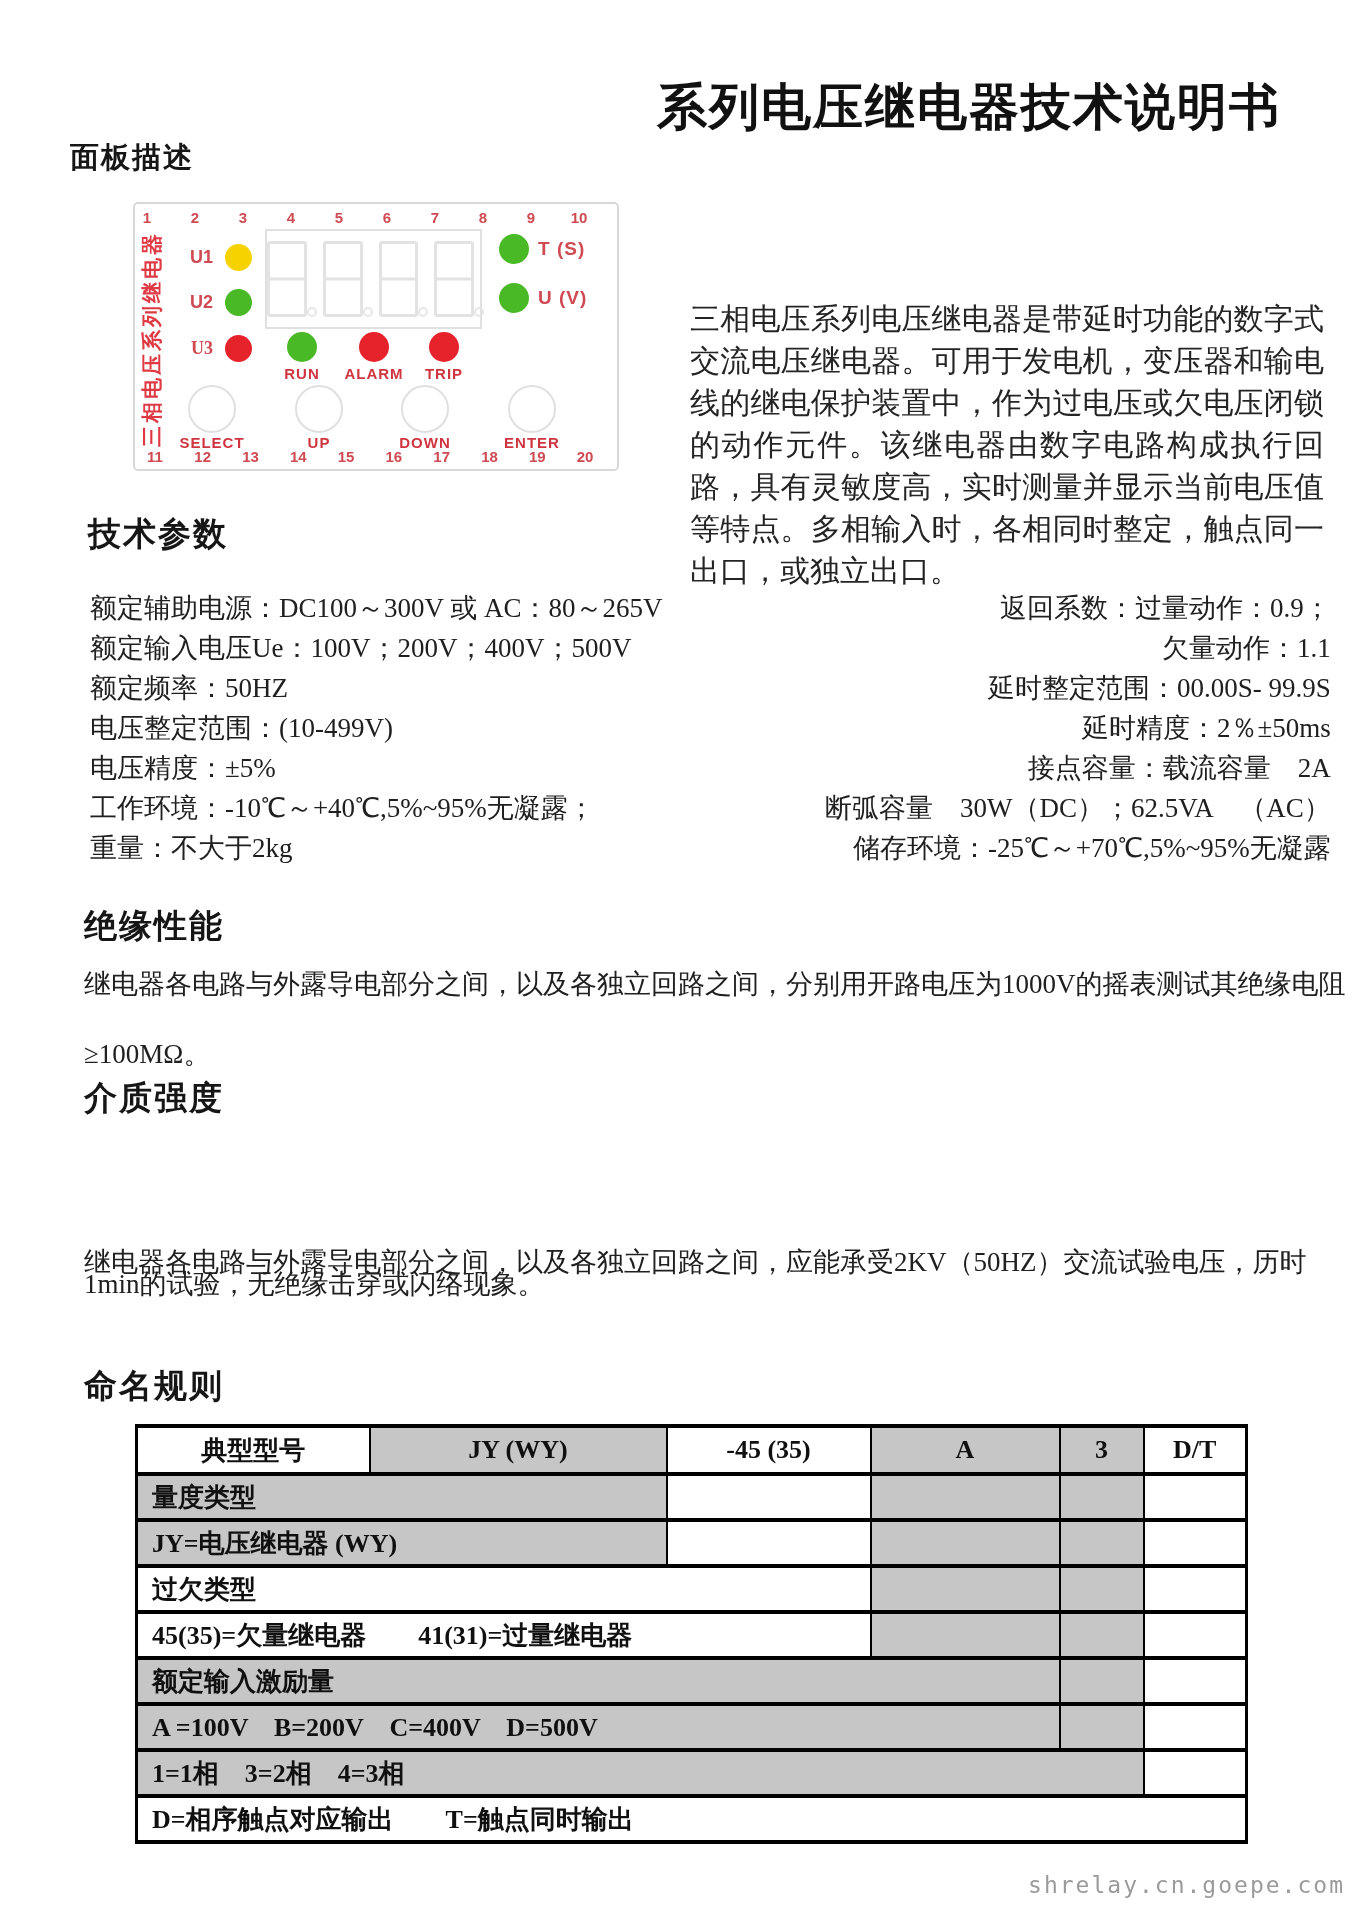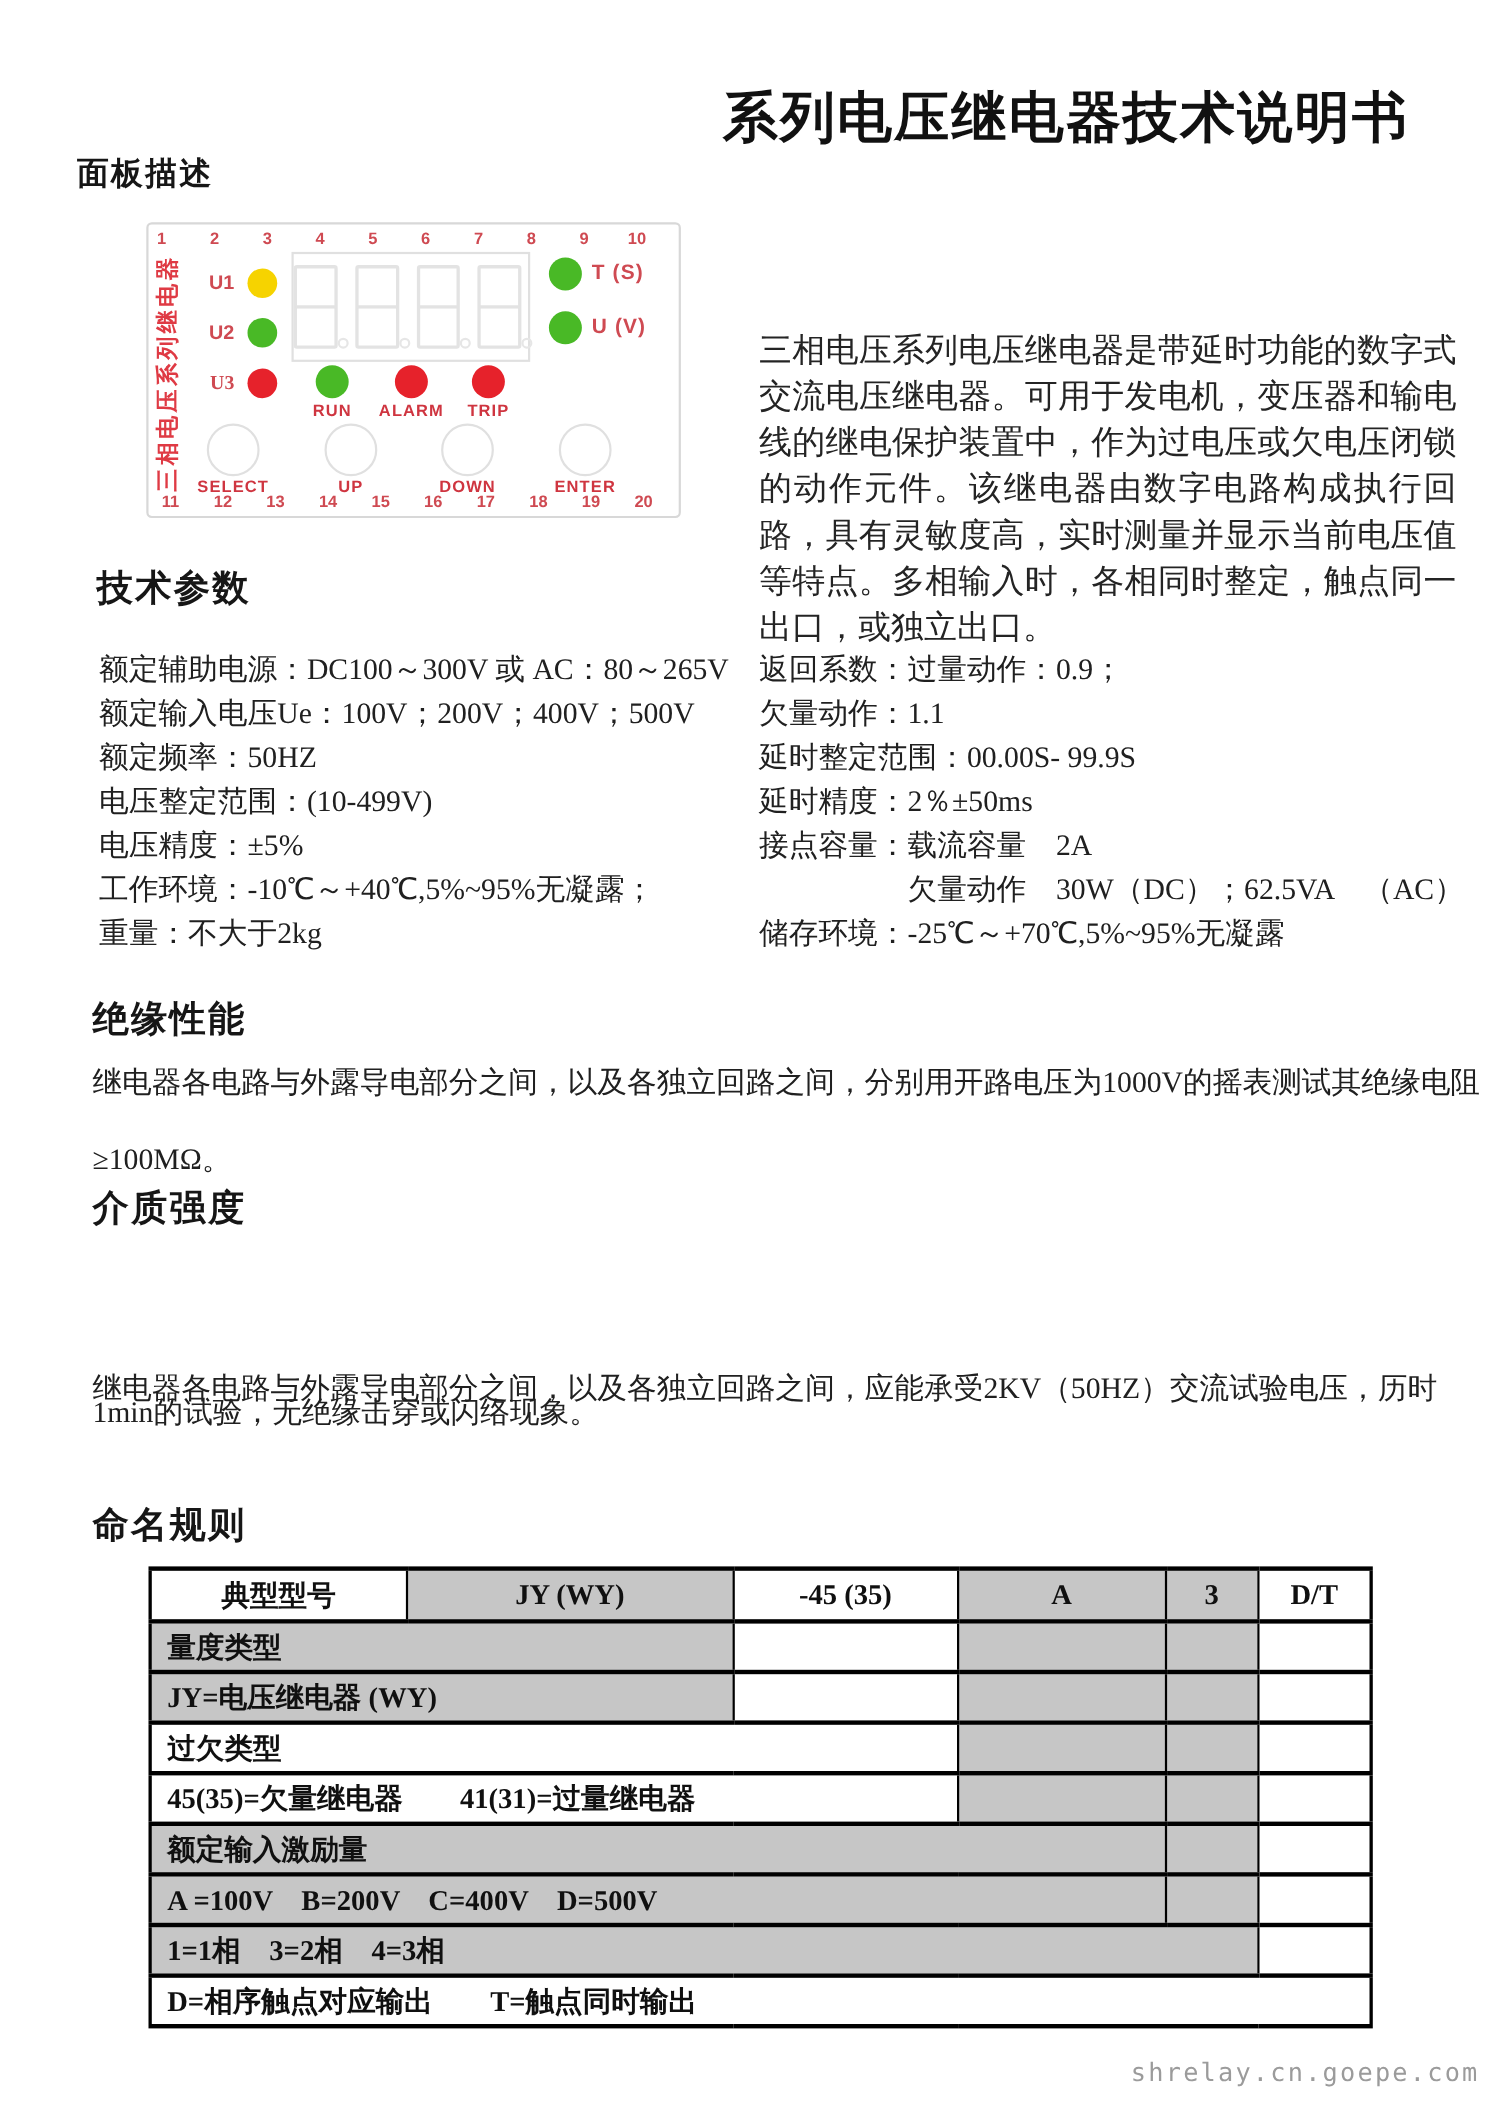--- a/index.html
+++ b/index.html
@@ -15,21 +15,21 @@
   .h-ins{left:84px;top:904px;}
   .h-die{left:84px;top:1076px;}
   .h-name{left:84px;top:1364px;}
 
   .description{position:absolute;left:690px;top:298px;width:634px;font-size:30px;
                line-height:42px;text-align:justify;color:#242424;}
 
   .param-col{position:absolute;top:588px;font-size:27px;color:#202020;}
   .param-col div{height:40px;line-height:40px;white-space:pre;}
   .p-left{left:90px;}
-  .p-right{left:690px;}
+  .p-right{left:690px;text-align:right;}
 
   .body-line{position:absolute;left:84px;font-size:27px;color:#202020;white-space:pre;}
 
   
   .panel{position:absolute;left:133px;top:202px;width:482px;height:265px;background:#fff;
          border:2px solid #d8d8d8;border-radius:5px;
          font-family:"Liberation Sans", sans-serif;}
   .pnum-row{position:absolute;left:-12px;right:14px;display:flex;}
   .pnum-top{top:5px;}
   .pnum-bottom{bottom:4px;left:-4px;right:8px;}
@@ -195,21 +195,21 @@
     <div>工作环境：-10℃～+40℃,5%~95%无凝露；</div>
     <div>重量：不大于2kg</div>
   </div>
 
   <div class="param-col p-right">
     <div>返回系数：过量动作：0.9；</div>
     <div>欠量动作：1.1</div>
     <div>延时整定范围：00.00S- 99.9S</div>
     <div>延时精度：2％±50ms</div>
     <div>接点容量：载流容量　2A</div>
-    <div>　　　　　欠量动作　30W（DC）；62.5VA　（AC）</div>
+    <div>　　　　　断弧容量　30W（DC）；62.5VA　（AC）</div>
     <div>储存环境：-25℃～+70℃,5%~95%无凝露</div>
   </div>
 
   <div class="sec-heading h-ins">绝缘性能</div>
   <div class="body-line" style="top:966px;">继电器各电路与外露导电部分之间，以及各独立回路之间，分别用开路电压为1000V的摇表测试其绝缘电阻</div>
   <div class="body-line" style="top:1036px;">≥100MΩ。</div>
 
   <div class="sec-heading h-die">介质强度</div>
   <div class="body-line" style="top:1244px;">继电器各电路与外露导电部分之间，以及各独立回路之间，应能承受2KV（50HZ）交流试验电压，历时</div>
   <div class="body-line" style="top:1266px;">1min的试验，无绝缘击穿或闪络现象。</div>

